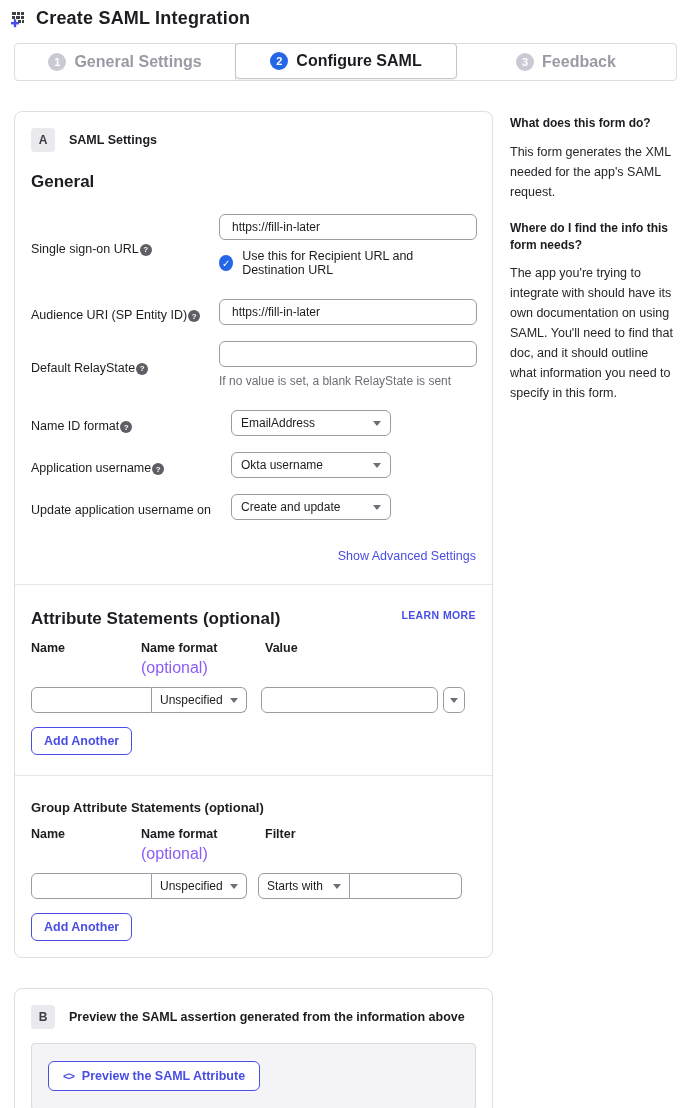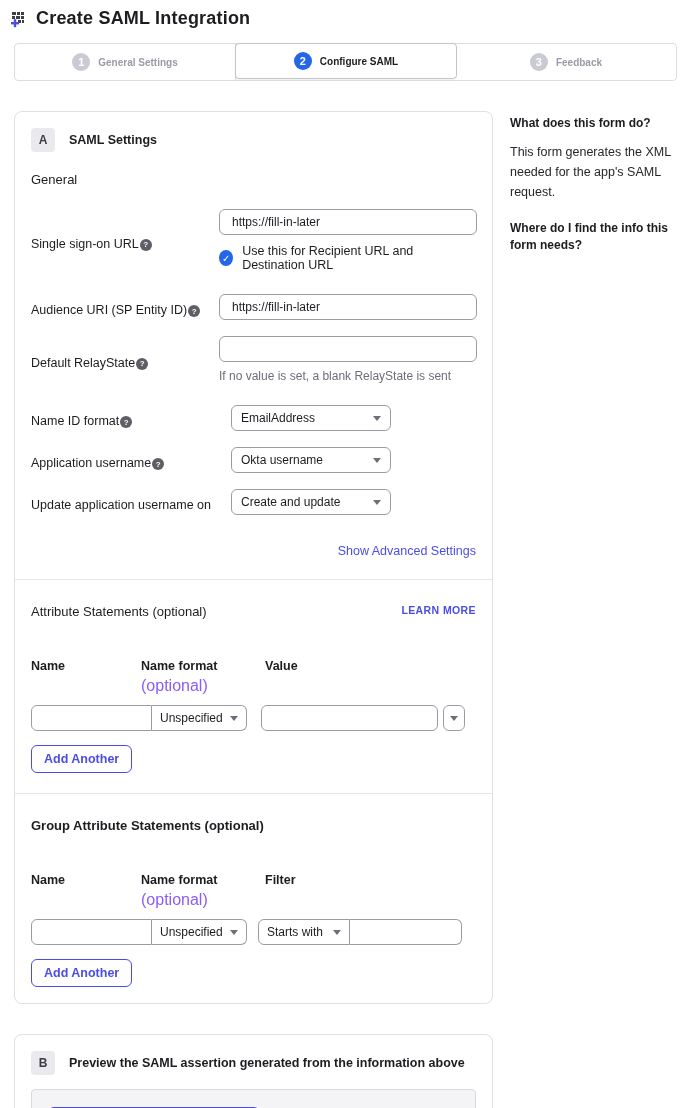--- a/index.html
+++ b/index.html
@@ -10,55 +10,55 @@
   .app-header { display:flex; align-items:center; gap:6px; padding:8px 14px 6px 10px; }
   .grid-icon { position:relative; width:20px; height:20px; flex:0 0 auto; }
   .grid-icon svg { display:block; }
   .page-title { font-size:18px; font-weight:bold; letter-spacing:0.2px; }
 
   
   .steps { display:flex; margin:8px 14px 0 14px; border:1px solid #dcdce1; border-radius:4px; background:#fff; }
   .step { flex:1; display:flex; align-items:center; justify-content:center; gap:8px; height:36px; border-right:1px solid #dcdce1; cursor:default; }
   .step:last-child { border-right:none; }
   .step .num { width:18px; height:18px; border-radius:50%; background:#c9cad3; color:#fff; font-size:11px; font-weight:bold; display:flex; align-items:center; justify-content:center; }
-  .step .lbl { font-size:10px; font-weight:bold; color:#9a9aa5; }
+  .step .lbl { font-size:16px; font-weight:bold; color:#9a9aa5; }
   .step.active { border:1px solid #c4c4cc; border-radius:4px; margin:-1px; background:#fff; z-index:2; box-shadow:0 1px 2px rgba(0,0,0,0.06); }
   .step.active .num { background:#2566e8; }
   .step.active .lbl { color:#1d1d21; }
 
   
   .content { display:flex; align-items:flex-start; margin:30px 14px 0 14px; gap:17px; }
   .main-col { width:479px; flex:0 0 auto; }
   .panel { border:1px solid #dfdfe4; border-radius:8px; background:#fff; padding:16px; }
   .panel-a { min-height:740px; }
   .badge-row { display:flex; align-items:center; gap:14px; margin-bottom:20px; }
   .badge { width:24px; height:24px; border-radius:4px; background:#e9e9ee; font-size:12px; font-weight:bold; color:#3c3c43; display:flex; align-items:center; justify-content:center; }
   .badge-title { font-size:12.5px; font-weight:bold; }
-  .section-h { font-size:13px; font-weight:normal; margin-bottom:22px; }
+  .section-h { font-size:17px; font-weight:bold; margin-bottom:22px; }
 
   
   .frow { display:flex; margin-bottom:16px; }
   .frow .lab { width:188px; flex:0 0 auto; font-size:12.5px; padding-top:6px; display:flex; align-items:center; gap:1px; }
   .help { width:12px; height:12px; border-radius:50%; background:#5e5e66; color:#fff; font-size:8px; font-weight:bold; display:inline-flex; align-items:center; justify-content:center; margin-top:2px; flex:0 0 auto; }
   .ctrl { flex:1; }
   .tinput { width:258px; height:26px; border:1px solid #9b9ba4; border-radius:6px; background:#fff; font-size:12px; padding:0 12px; font-family:"Liberation Sans", sans-serif; color:#1d1d21; }
   .hint { font-size:12px; color:#6e6e78; margin-top:7px; }
   .chk-row { display:flex; align-items:center; gap:9px; margin-top:9px; }
   .chk { width:16px; height:16px; border-radius:50%; background:#2566e8; color:#fff; font-size:10px; display:flex; align-items:center; justify-content:center; }
   .chk-lab { font-size:12.5px; }
   .select { width:160px; height:26px; border:1px solid #9b9ba4; border-radius:6px; background:#fff; display:flex; align-items:center; justify-content:space-between; padding:0 9px; font-size:12px; cursor:pointer;margin-left:12px; }
   .caret { width:0; height:0; border-left:4px solid transparent; border-right:4px solid transparent; border-top:5px solid #6e6e78; }
   .adv-row { text-align:right; margin:26px 0 20px 0; }
   .link { color:#4a4de4; font-size:12.5px; text-decoration:none; cursor:pointer; }
   .divider { border-top:1px solid #e6e6ea; margin:0 -16px; }
 
   
   .attr-head { display:flex; align-items:flex-start; justify-content:space-between; margin-top:24px; }
   .learn { font-size:10.5px; font-weight:bold; letter-spacing:0.4px; color:#4a4de4; text-decoration:none; cursor:pointer; }
-  .cols { display:flex; margin-top:40px; font-size:12.5px; font-weight:bold; }
+  .cols { display:flex; margin-top:12px; font-size:12.5px; font-weight:bold; }
   .cols .c1 { width:110px; } .cols .c2 { width:124px; } .cols .c3 { }
   .opt { font-size:16px; font-weight:normal; color:#8b5cf6; margin-top:4px; }
   .attr-row { display:flex; align-items:center; margin-top:10px; }
   .in-name { width:121px; height:26px; border:1px solid #9b9ba4; border-radius:6px 0 0 6px; font-size:12px; padding:0 8px; font-family:"Liberation Sans", sans-serif; }
   .sel-fmt { width:95px; height:26px; border:1px solid #9b9ba4; border-left:none; border-radius:0 6px 6px 0; display:flex; align-items:center; justify-content:space-between; padding:0 8px; font-size:12px; cursor:pointer; background:#fff; }
   .in-val { width:177px; height:26px; border:1px solid #9b9ba4; border-radius:6px; font-size:12px; padding:0 8px; margin-left:14px; font-family:"Liberation Sans", sans-serif; }
   .caret-btn { width:22px; height:26px; border:1px solid #9b9ba4; border-radius:6px; margin-left:5px; display:flex; align-items:center; justify-content:center; background:#fff; cursor:pointer; }
   .sel-filter { width:92px; height:26px; border:1px solid #9b9ba4; border-radius:6px 0 0 6px; display:flex; align-items:center; justify-content:space-between; padding:0 8px; font-size:12px; cursor:pointer; margin-left:11px; background:#fff; }
   .in-filter { width:112px; height:26px; border:1px solid #9b9ba4; border-left:none; border-radius:0 6px 6px 0; font-size:12px; padding:0 8px; font-family:"Liberation Sans", sans-serif; }
   .btn-outline { display:inline-block; margin-top:14px; padding:6px 12px; border:1px solid #4a4de4; border-radius:6px; background:#fff; color:#4a4de4; font-size:12.5px; font-weight:bold; cursor:pointer; font-family:"Liberation Sans", sans-serif; }
@@ -283,16 +283,17 @@
         </div>
 
       </div>
 
     </div>
 
     <div class="sidebar">
       <h4>What does this form do?</h4>
       <p>This form generates the XML needed for the app's SAML request.</p>
       <h4>Where do I find the info this form needs?</h4>
+      <p>The app you're trying to integrate with should have its own documentation on using SAML. You'll need to find that doc, and it should outline what information you need to specify in this form.</p>
     </div>
   </div>
 
 </div>
 
 </body></html>

